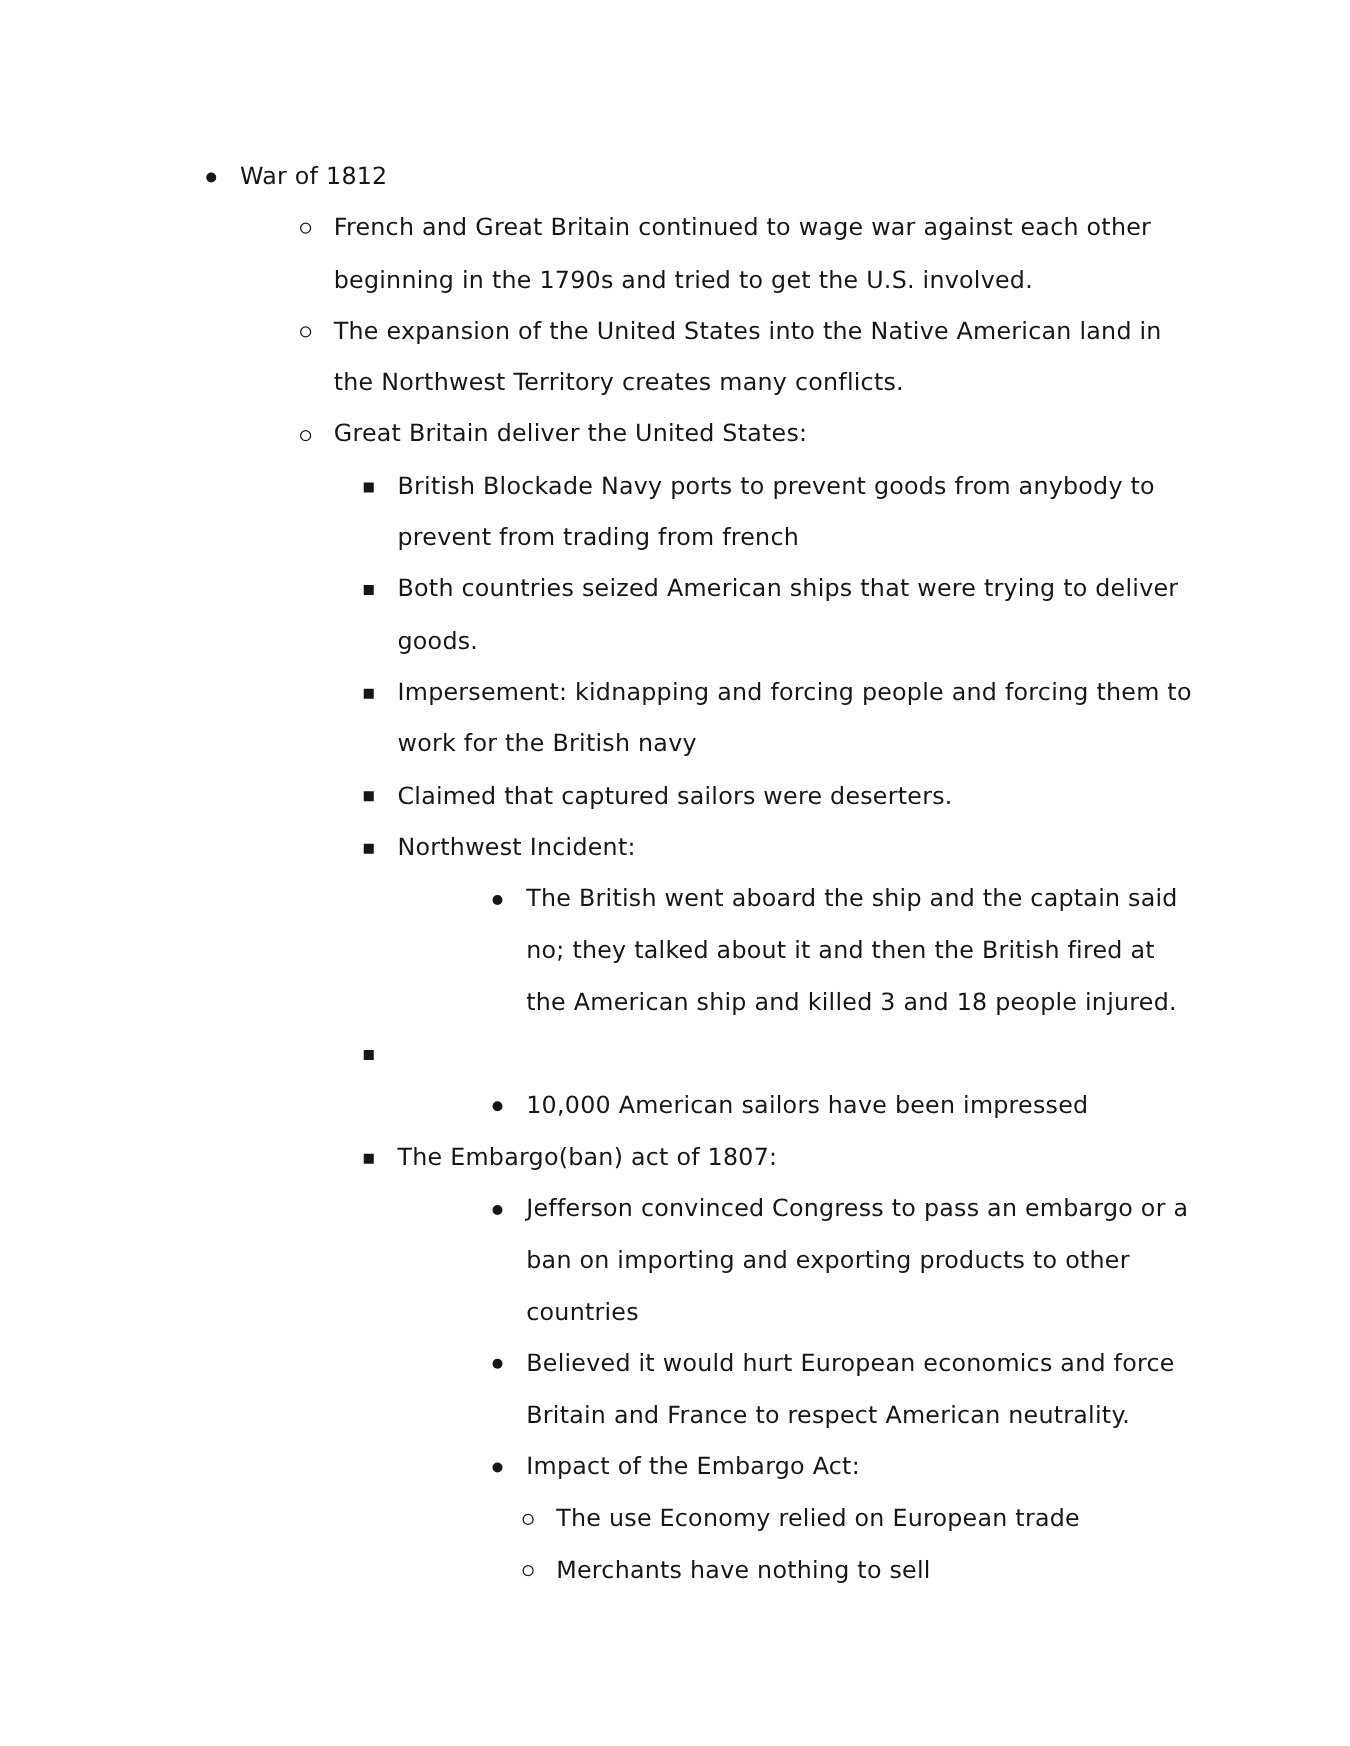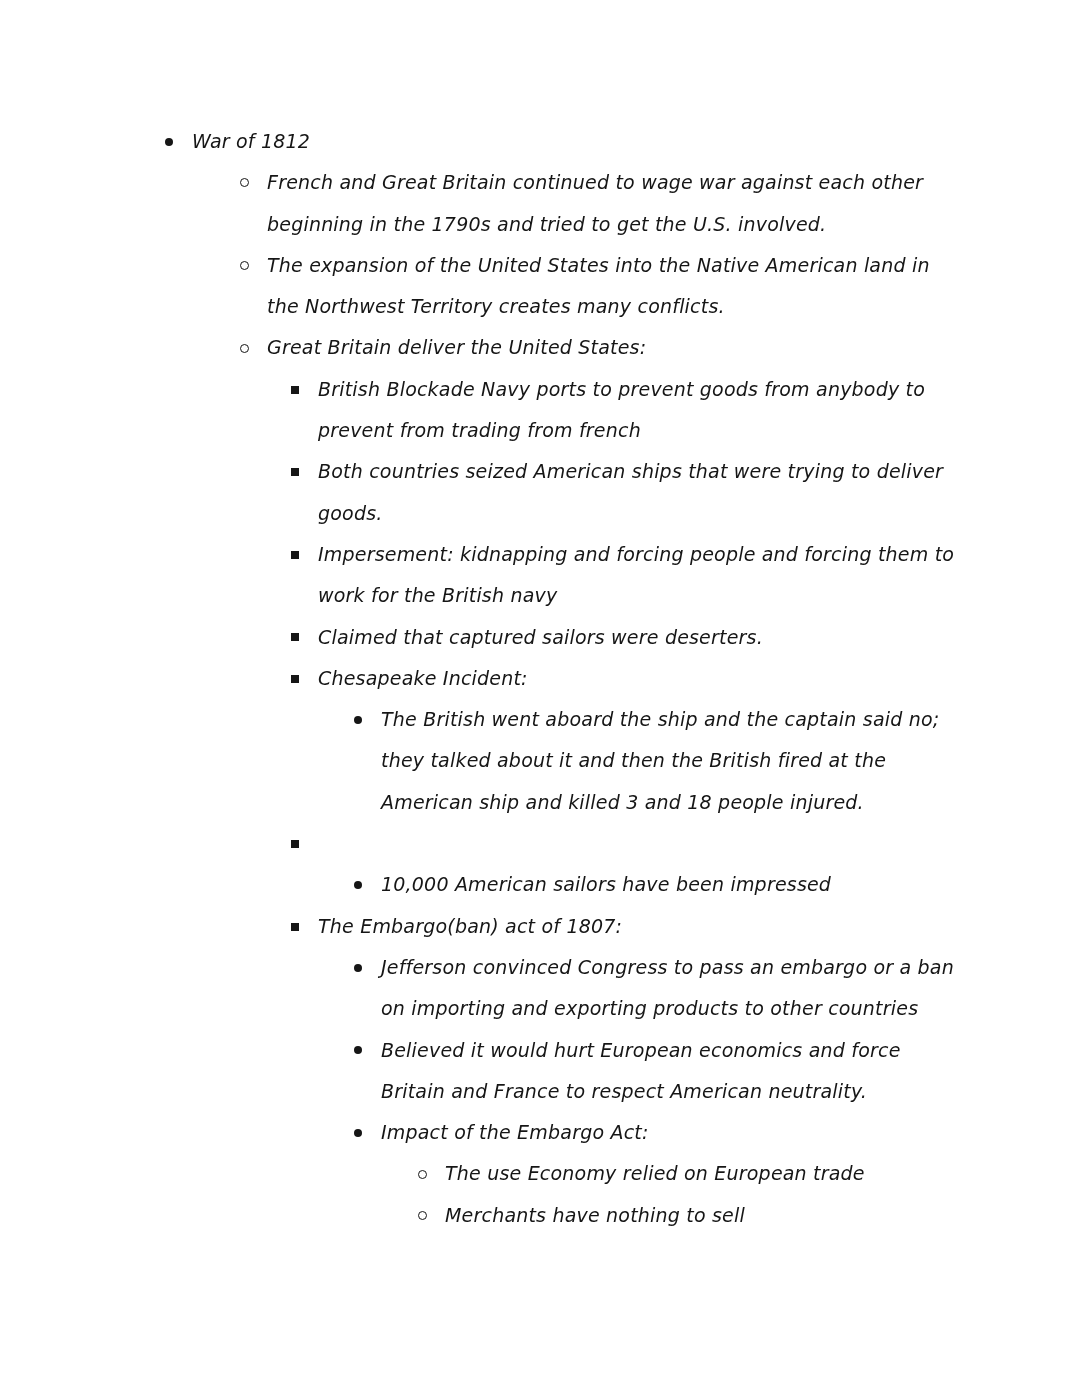--- a/index.html
+++ b/index.html
@@ -20,21 +20,20 @@
     box-sizing: border-box;
     padding: 121px 125px 0 0;
   }
   .li {
     display: flex;
     align-items: flex-start;
     font-size: 19px;
     line-height: 41.3px;
     letter-spacing: 0.2px;
     color: #161616;
-    font-style: italic;
   }
   .li .bullet {
     flex: 0 0 28px;
     position: relative;
     height: 41.3px;
   }
   .li .bullet::before {
     content: "";
     position: absolute;
     left: 1px;
@@ -61,21 +60,21 @@
     height: 8px;
     background: #161616;
   }
   .txt {
     flex: 1 1 auto;
     min-width: 0;
   }
   .lv1 { padding-left: 164px; }
   .lv2 { padding-left: 227px; margin-left: 12px; }
   .lv3 { padding-left: 290px; }
-  .lv4 { padding-left: 353px; }
+  .lv4 { padding-left: 353px; margin-left: 40px; }
   .lv5 { padding-left: 417px; }
 </style>
 </head>
 <body>
 
 <div class="page">
   <div class="doc" id="outline-list">
   <div class="li lv1">
     <span class="bullet disc"></span>
     <span class="txt">War of 1812</span>
@@ -111,21 +110,21 @@
     <span class="txt">Impersement: kidnapping and forcing people and forcing them to work for the British navy</span>
   </div>
 
   <div class="li lv3">
     <span class="bullet square"></span>
     <span class="txt">Claimed that captured sailors were deserters.</span>
   </div>
 
   <div class="li lv3">
     <span class="bullet square"></span>
-    <span class="txt">Chesapeake Incident:</span>
+    <span class="txt">Northwest Incident:</span>
   </div>
 
   <div class="li lv4">
     <span class="bullet disc"></span>
     <span class="txt">The British went aboard the ship and the captain said no; they talked about it and then the British fired at the American ship and killed 3 and 18 people injured.</span>
   </div>
 
   <div class="li lv3">
     <span class="bullet square"></span>
   </div>

